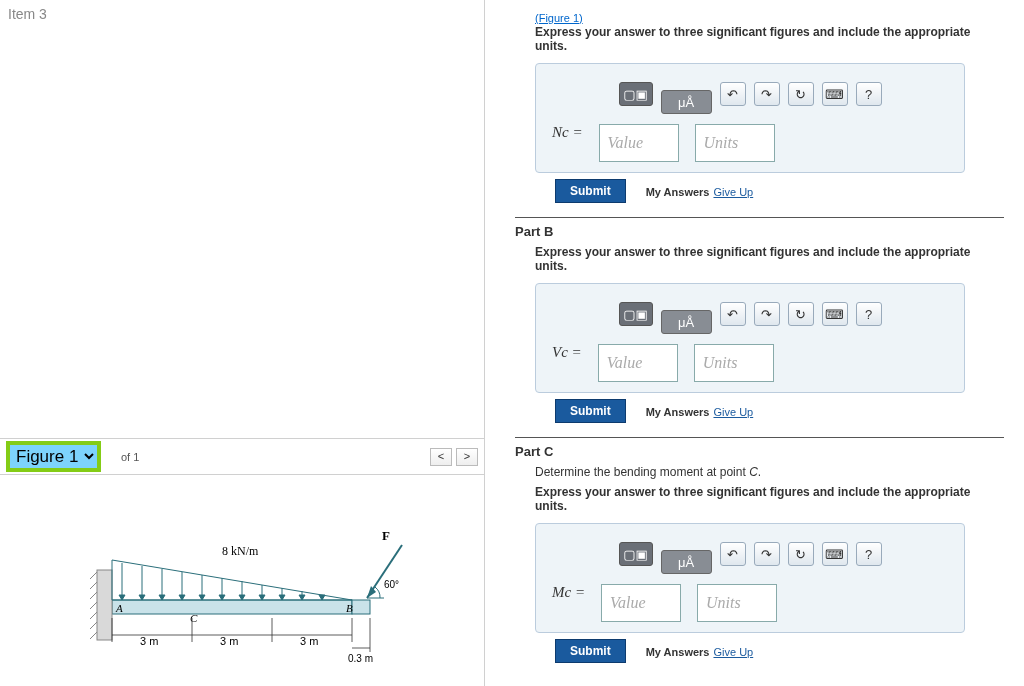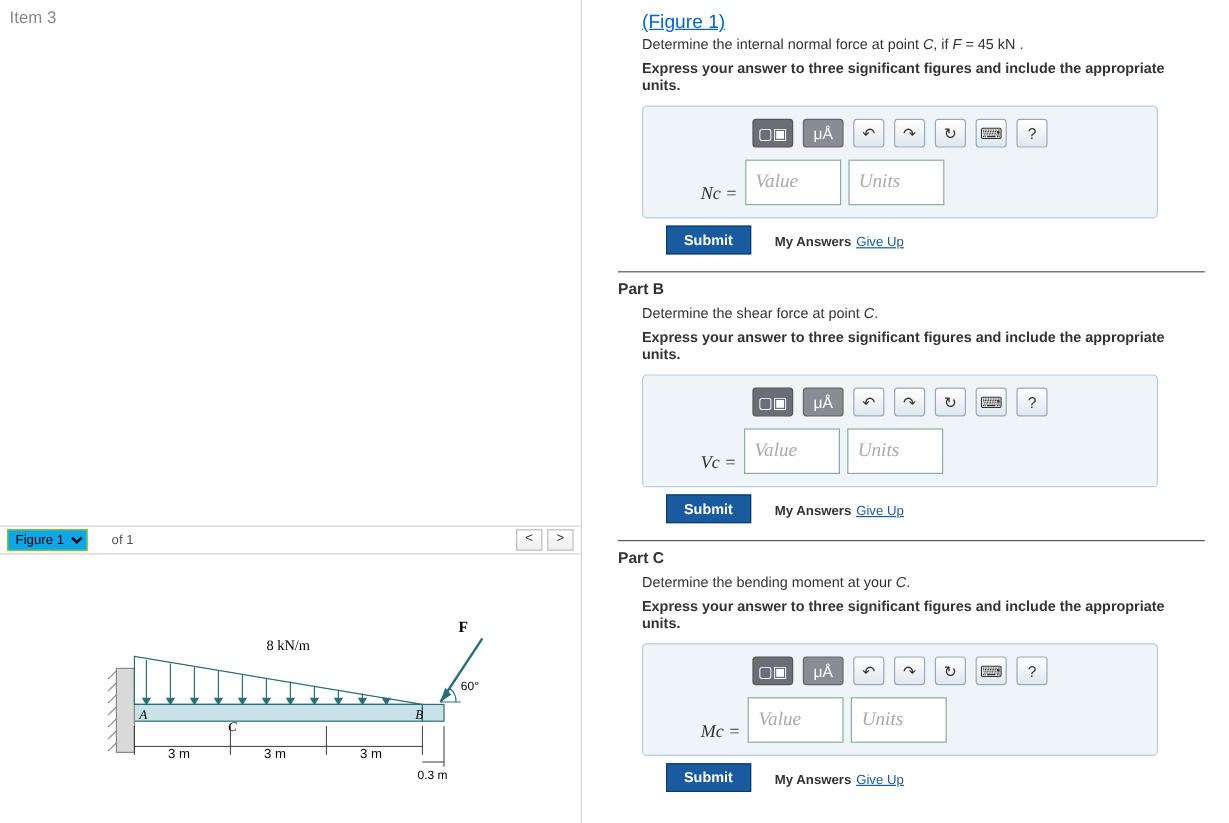--- a/index.html
+++ b/index.html
@@ -2,39 +2,39 @@
 <html><head>
 <meta charset="utf-8">
 <style>
   * { box-sizing: border-box; margin: 0; padding: 0; }
   body { font-family: Arial, Helvetica, sans-serif; font-size: 13px; color: #333; background: #fff; width: 1024px; height: 686px; overflow: hidden; }
   .container { display: flex; width: 100%; height: 100%; }
   .left-pane { width: 485px; border-right: 1px solid #d0d0d0; position: relative; }
   .right-pane { flex: 1; padding: 10px 20px 10px 30px; overflow-y: auto; }
   .item-title { color: #888; font-size: 14px; padding: 6px 8px; }
   .figure-bar { display: flex; align-items: center; border: 1px solid #d0d0d0; border-left: none; border-right: none; margin-top: 410px; padding: 2px 6px; }
-  .figure-select { border: 1px solid #84cc16; font-size: 11px; padding: 1px 2px; background: #0ea5e9; }
+  .figure-select { border: 4px solid #84cc16; font-size: 17px; padding: 1px 2px; background: #7dd3fc; }
   .of-text { font-size: 11px; margin-left: 20px; color: #555; }
   .nav-btn { border: 1px solid #bbb; background: linear-gradient(#fff,#eee); width: 22px; height: 18px; font-size: 11px; line-height: 14px; text-align: center; cursor: pointer; }
   .nav-btns { margin-left: auto; display: flex; gap: 4px; }
   .diagram-area { width: 100%; height: 230px; display: flex; justify-content: center; align-items: center; }
 
   .part { margin-bottom: 14px; }
   .part-header { font-weight: bold; font-size: 13px; border-top: 1px solid #555; padding-top: 6px; margin-bottom: 6px; }
   .part-body { padding-left: 20px; }
-  .figure-link { color: #0066cc; text-decoration: underline; font-size: 16px; }
+  .figure-link { color: #0066cc; text-decoration: underline; font-size: 11px; }
   .prompt { font-size: 12px; margin: 2px 0 6px 0; }
   .prompt .italic { font-style: italic; }
   .instruction { font-size: 12px; font-weight: bold; margin-bottom: 10px; }
   .answer-box { border: 1px solid #bcd; background: #eef4f8; border-radius: 4px; padding: 10px 16px 10px 16px; width: 430px; }
   .toolbar { display: flex; justify-content: center; align-items: center; gap: 8px; margin-bottom: 10px; }
   .t-btn { border: 1px solid #9ab; background: linear-gradient(#fff,#dfe7ee); width: 26px; height: 24px; display: flex; align-items: center; justify-content: center; border-radius: 3px; font-size: 13px; color: #333; cursor: pointer; }
   .t-btn.dark { background: #6a6f77; color: #fff; border-color: #555; width: 34px; }
-  .t-btn.gray { background: #888d94; color: #fff; border-color: #666; width: 34px; }
-  .input-row { display: flex; align-items: flex-end; gap: 6px; margin-top: 6px; margin-left: 32px; }
+  .t-btn.gray { background: #888d94; color: #fff; border-color: #666; width: 51px; margin-top: 16px; }
+  .input-row { display: flex; align-items: flex-start; gap: 16px; margin-top: 6px; }
   .var-label { font-style: italic; font-family: 'Times New Roman', serif; font-size: 15px; }
   .field { border: 1px solid #8aa; background: #fff; height: 38px; padding: 0 8px; font-family: 'Times New Roman', serif; font-style: italic; font-size: 16px; color: #aaa; display: flex; align-items: center; }
   .field.value { width: 80px; }
   .field.units { width: 80px; }
   .submit-row { display: flex; align-items: center; gap: 20px; margin-top: 6px; padding-left: 20px; }
   .submit-btn { background: #1a5a9e; color: #fff; border: 1px solid #0d3b6e; padding: 4px 14px; font-size: 12px; font-weight: bold; cursor: pointer; border-radius: 0; }
   .my-answers { font-size: 11px; font-weight: bold; color: #333; }
   .giveup { font-size: 11px; color: #1a5a9e; text-decoration: underline; cursor: pointer; margin-left: 4px; }
 </style>
 </head>
@@ -128,23 +128,20 @@
         <text x="286" y="162" font-size="10">0.3 m</text>
       </svg>
     </div>
   </div>
 
   <div class="right-pane">
 
     <div class="part">
       <div class="part-body">
         <a class="figure-link">(Figure 1)</a>
-        <div class="prompt">
-          <span>Determine the internal normal force at point </span><span class="italic">C</span><span>, if </span><span class="italic">F</span><span> = 45 kN .</span>
-        </div>
         <div class="instruction">Express your answer to three significant figures and include the appropriate units.</div>
         <div class="answer-box">
           <div class="toolbar">
             <div class="t-btn dark">▢▣</div>
             <div class="t-btn gray">μÅ</div>
             <div class="t-btn">↶</div>
             <div class="t-btn">↷</div>
             <div class="t-btn">↻</div>
             <div class="t-btn">⌨</div>
             <div class="t-btn">?</div>
@@ -158,23 +155,20 @@
         <div class="submit-row">
           <button class="submit-btn">Submit</button>
           <span><span class="my-answers">My Answers</span><span class="giveup">Give Up</span></span>
         </div>
       </div>
     </div>
 
     <div class="part">
       <div class="part-header">Part B</div>
       <div class="part-body">
-        <div class="prompt">
-          <span>Determine the shear force at point </span><span class="italic">C</span><span>.</span>
-        </div>
         <div class="instruction">Express your answer to three significant figures and include the appropriate units.</div>
         <div class="answer-box">
           <div class="toolbar">
             <div class="t-btn dark">▢▣</div>
             <div class="t-btn gray">μÅ</div>
             <div class="t-btn">↶</div>
             <div class="t-btn">↷</div>
             <div class="t-btn">↻</div>
             <div class="t-btn">⌨</div>
             <div class="t-btn">?</div>
@@ -189,21 +183,21 @@
           <button class="submit-btn">Submit</button>
           <span><span class="my-answers">My Answers</span><span class="giveup">Give Up</span></span>
         </div>
       </div>
     </div>
 
     <div class="part">
       <div class="part-header">Part C</div>
       <div class="part-body">
         <div class="prompt">
-          <span>Determine the bending moment at your </span><span class="italic">C</span><span>.</span>
+          <span>Determine the bending moment at point </span><span class="italic">C</span><span>.</span>
         </div>
         <div class="instruction">Express your answer to three significant figures and include the appropriate units.</div>
         <div class="answer-box">
           <div class="toolbar">
             <div class="t-btn dark">▢▣</div>
             <div class="t-btn gray">μÅ</div>
             <div class="t-btn">↶</div>
             <div class="t-btn">↷</div>
             <div class="t-btn">↻</div>
             <div class="t-btn">⌨</div>

